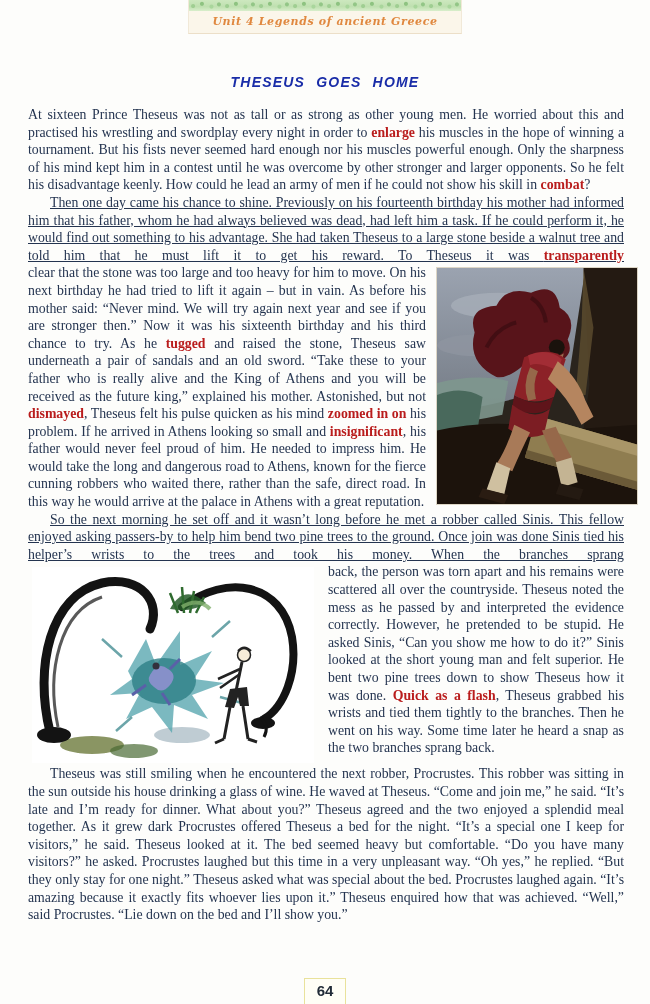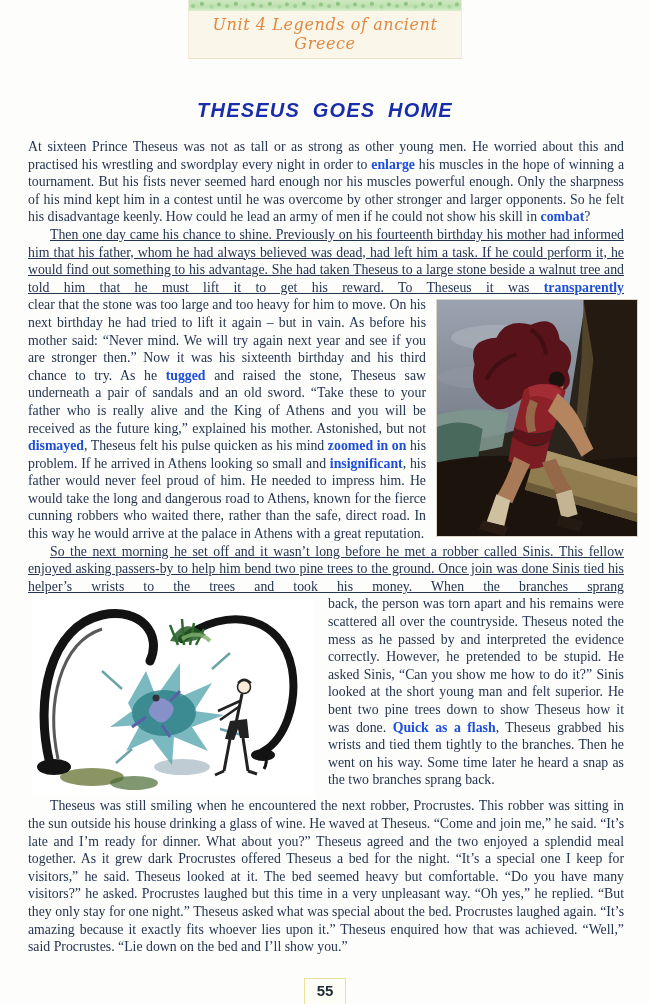--- a/index.html
+++ b/index.html
@@ -22,45 +22,46 @@
       radial-gradient(circle at 38% 35%, #8ec381 1.5px, transparent 2.5px),
       radial-gradient(circle at 66% 60%, #a9d69c 1.5px, transparent 2.5px),
       radial-gradient(circle at 88% 40%, #93c687 1.5px, transparent 2.5px),
       linear-gradient(180deg,#cde8bf 0%,#bfe0b0 60%,#d8eecb 100%);
     background-size:34px 11px,34px 11px,34px 11px,34px 11px,100% 100%;
   }
   .unit-label{
     text-align:center;
     font-family:"DejaVu Serif",serif;
     font-style:italic;
-    font-size:16px;
+    font-size:11px;
     letter-spacing:.6px;
     color:var(--header_orange,#e0883f);
     padding:4px 0 5px 0;
+    font-weight:bold;
   }
   
   .main-title{
     margin-top:40px;
     text-align:center;
     font-family:"Liberation Sans",sans-serif;
     font-weight:bold;font-style:italic;
-    font-size:20px;
+    font-size:14px;
     letter-spacing:1.2px;word-spacing:6px;
     color:var(--title_blue,#1a2da8);
   }
   
   .content{
     margin:16px 26px 0 28px;
     font-size:13.8px;
     line-height:17.6px;
     color:var(--body_ink,#243450);
     text-align:justify;
   }
   .pbody{margin:0;}
-  .pbody b{font-weight:bold;color:#1d4ed8;}
+  .pbody b{font-weight:bold;color:#b91c1c;}
   .indent{text-indent:22px;}
   .join-last{text-align-last:justify;text-decoration:underline;}
   
   .theseus-img{
     float:right;
     width:202px;height:238px;
     margin:3px -14px 4px 10px;
     border:1px solid #ddd6c6;
     box-sizing:border-box;
     background:#2a241d;
@@ -182,14 +183,14 @@
       </svg>
     </div>
     <p class="pbody"><span>back, the person was torn apart and his remains were scattered all over the countryside. Theseus noted the mess as he passed by and interpreted the evidence correctly. However, he pretended to be stupid. He asked Sinis, “Can you show me how to do it?” Sinis looked at the short young man and felt superior. He bent two pine trees down to show Theseus how it was done. </span><b>Quick as a flash</b><span>, Theseus grabbed his wrists and tied them tightly to the branches. Then he went on his way. Some time later he heard a snap as the two branches sprang back.</span></p>
   </div>
 
   <p class="pbody indent clearfix"><span>Theseus was still smiling when he encountered the next robber, Procrustes. This robber was sitting in the sun outside his house drinking a glass of wine. He waved at Theseus. “Come and join me,” he said. “It’s late and I’m ready for dinner. What about you?” Theseus agreed and the two enjoyed a splendid meal together. As it grew dark Procrustes offered Theseus a bed for the night. “It’s a special one I keep for visitors,” he said. Theseus looked at it. The bed seemed heavy but comfortable. “Do you have many visitors?” he asked. Procrustes laughed but this time in a very unpleasant way. “Oh yes,” he replied. “But they only stay for one night.” Theseus asked what was special about the bed. Procrustes laughed again. “It’s amazing because it exactly fits whoever lies upon it.” Theseus enquired how that was achieved. “Well,” said Procrustes. “Lie down on the bed and I’ll show you.”</span></p>
 
 </div>
 
 <div class="page-number-box">
-  <span>55</span>
+  <span>64</span>
 </div>
 
 </body></html>

